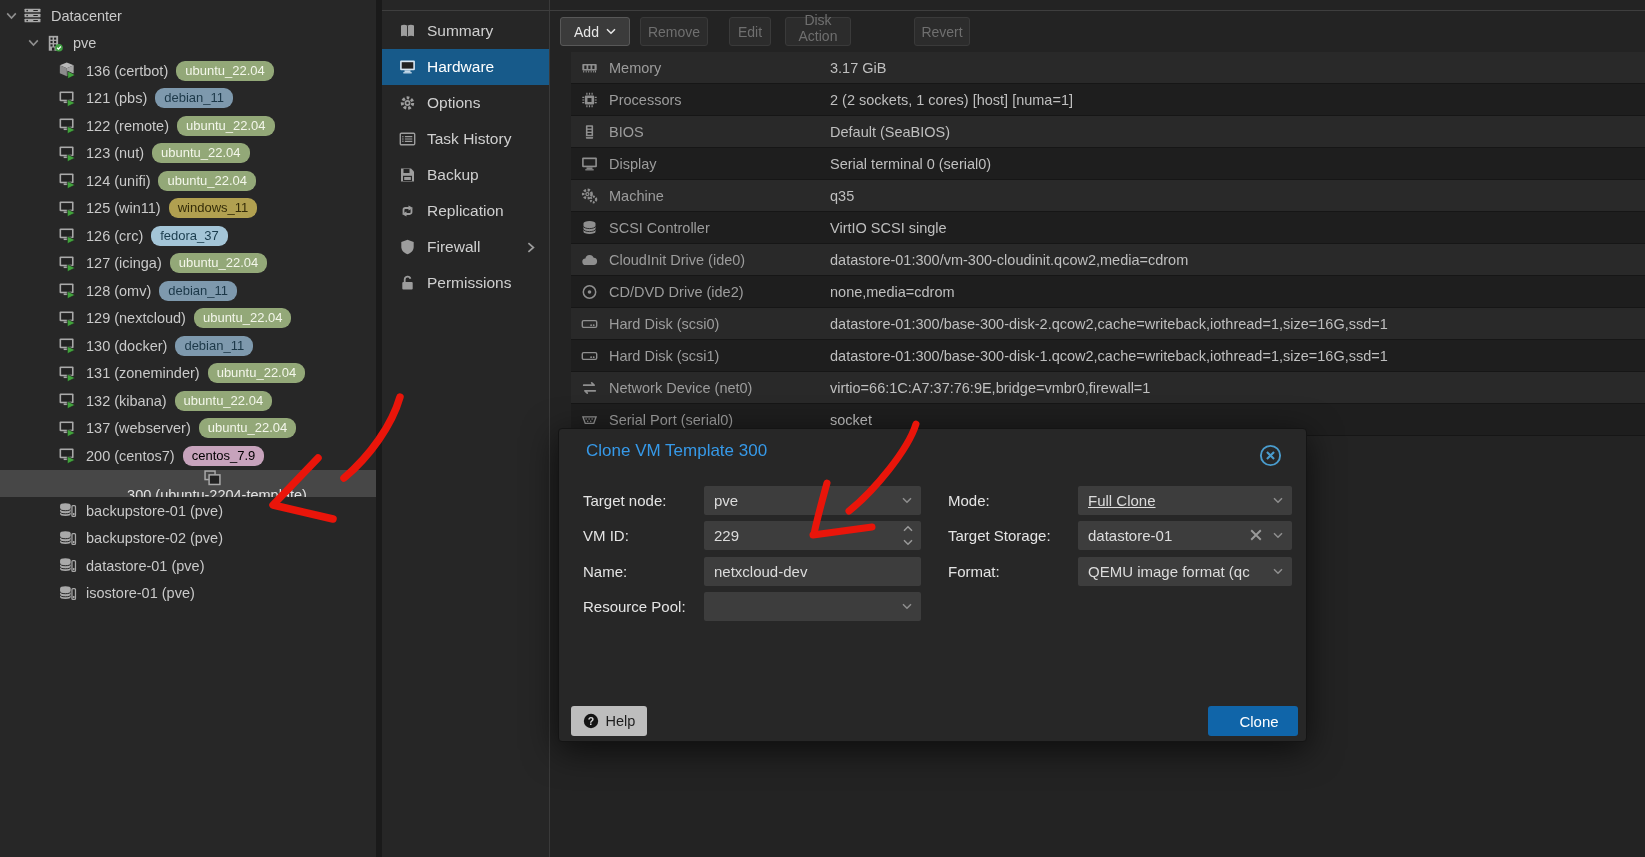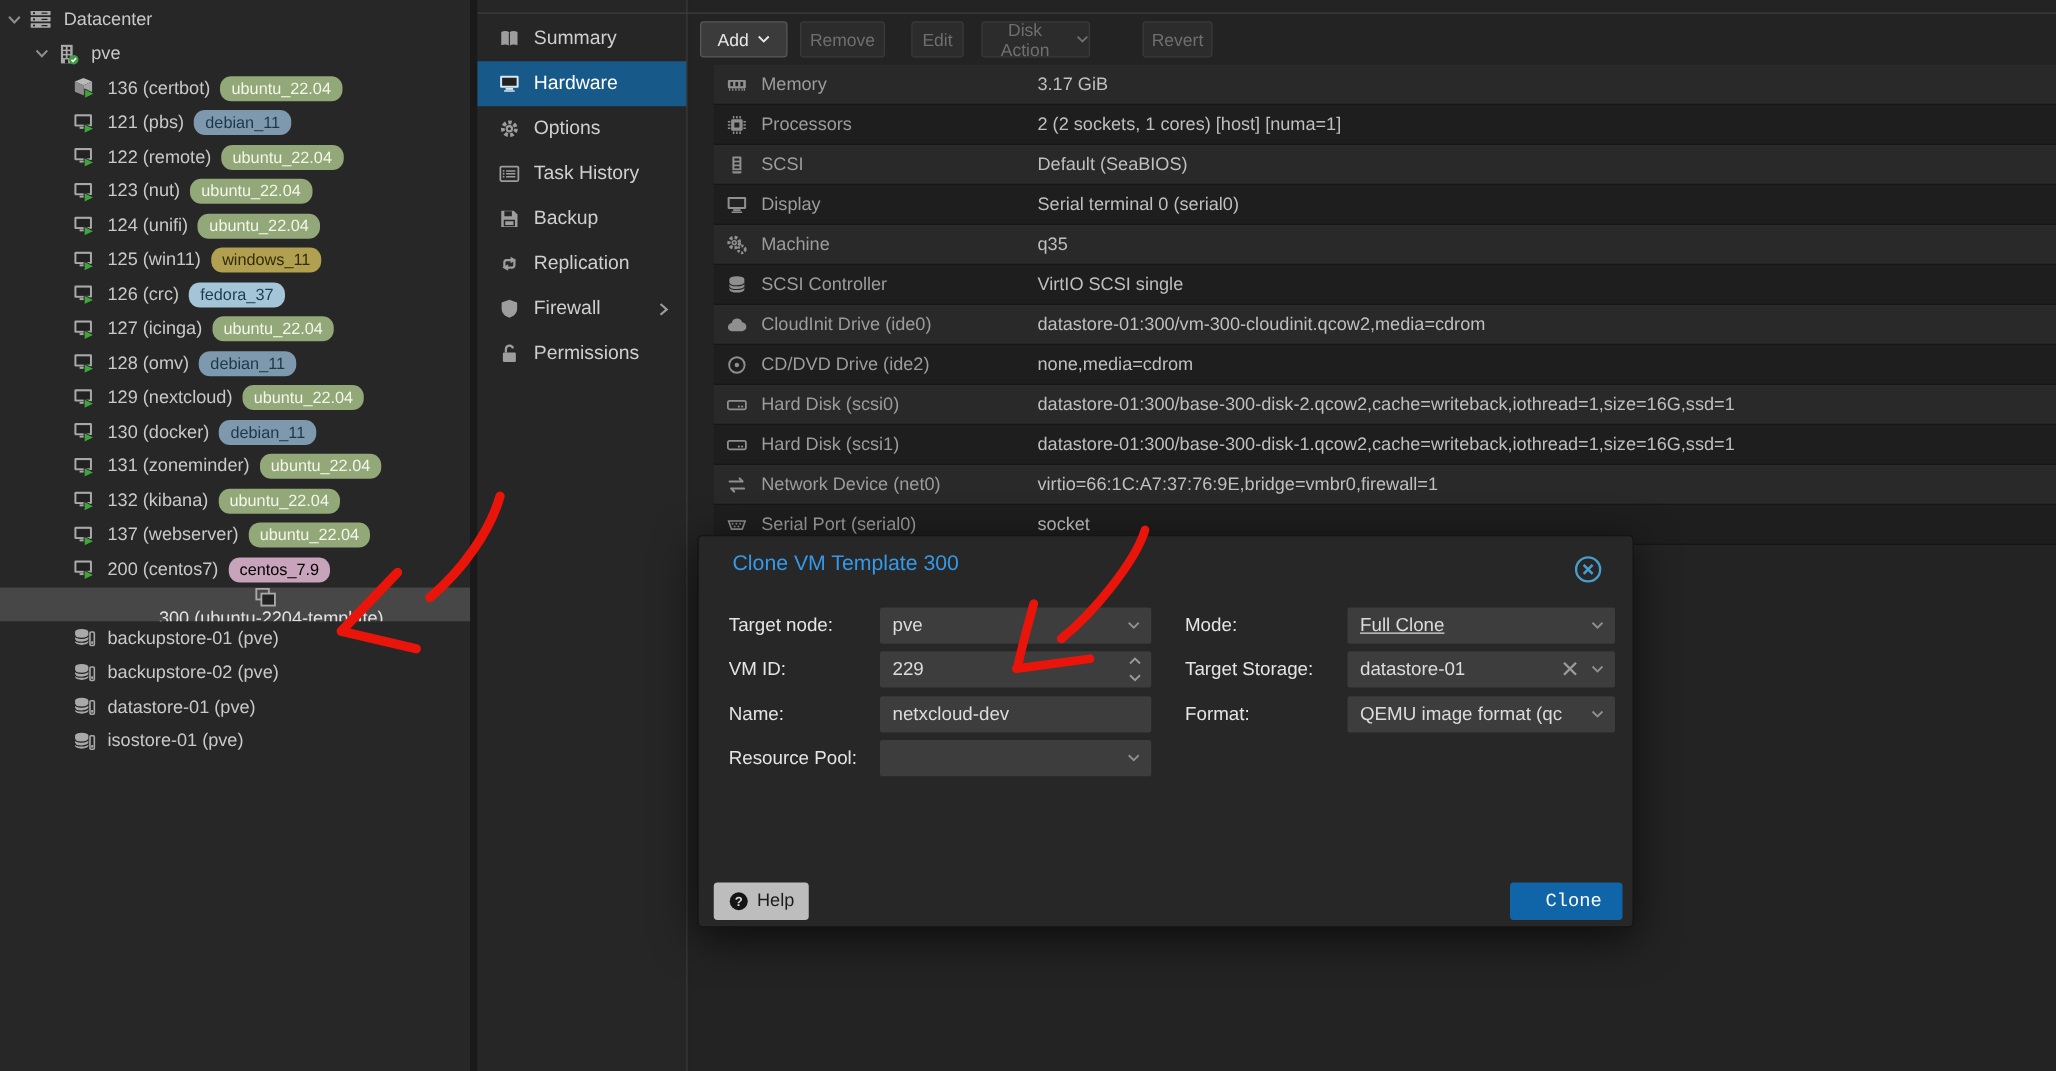--- a/index.html
+++ b/index.html
@@ -51,21 +51,21 @@
   .m-field { position:absolute; height:29px; background:#3d3d3d; border-radius:2px; font-size:15px; color:#dcdcdc; display:flex; align-items:center; padding:0 26px 0 10px; cursor:pointer; }
   .m-field input { background:transparent; border:none; outline:none; color:#dcdcdc; font-size:15px; font-family:inherit; width:100%; padding:0; }
   .fchev { position:absolute; right:9px; top:11px; width:10px; height:7px; color:#8f8f8f; }
   .fspin { position:absolute; right:7px; top:4px; width:11px; height:21px; color:#9a9a9a; display:flex; flex-direction:column; justify-content:space-between; cursor:pointer; }
   .fspin svg { width:10px; height:7px; }
   .fx { position:absolute; right:30px; top:8px; width:12px; height:12px; color:#9a9a9a; cursor:pointer; }
   .lc { left:145px; width:217px; }
   .rc { left:519px; width:214px; }
   .m-help { position:absolute; left:12px; top:277px; width:76px; height:30px; background:#bdbdbd; border:none; border-radius:3px; font-size:14.5px; font-family:inherit; color:#1c1c1c; display:flex; align-items:center; justify-content:center; gap:7px; cursor:pointer; }
   .m-help svg { width:16px; height:16px; }
-  .m-clone { position:absolute; left:649px; top:277px; width:90px; height:30px; border:none; border-radius:3px; font-size:15px; font-family:Liberation Mono, monospace; color:#ffffff; cursor:pointer;padding-left:12px; }
+  .m-clone { position:absolute; left:649px; top:277px; width:90px; height:30px; border:none; border-radius:3px; font-size:15px; font-family:Liberation Sans, sans-serif; color:#ffffff; cursor:pointer;padding-left:12px; }
 
   
   .annot { position:absolute; inset:0; z-index:60; pointer-events:none; }
   .hidden-defs { position:absolute; width:0; height:0; overflow:hidden; }
 </style>
 </head>
 <body>
 
 <svg class="hidden-defs" aria-hidden="true">
   <defs>
@@ -483,21 +483,21 @@
         <svg class="bchev">
             <use href="#i-chev"></use>
           </svg>
       </button>
       <button class="tb" style="left:89px;width:68px;">
         <span>Remove</span>
       </button>
       <button class="tb" style="left:178px;width:42px;">
         <span>Edit</span>
       </button>
-      <button class="tb" style="left:234px;width:87px;">
+      <button class="tb" style="left:234px;width:66px;flex-direction:column;">
         <span>Disk Action</span>
         <svg class="bchev">
             <use href="#i-chev"></use>
           </svg>
       </button>
       <button class="tb" style="left:363px;width:56px;">
         <span>Revert</span>
       </button>
     </div>
 
@@ -513,21 +513,21 @@
         <svg class="hwicon">
             <use href="#i-cpu"></use>
           </svg>
         <span class="hwlabel">Processors</span>
         <span class="hwvalue">2 (2 sockets, 1 cores) [host] [numa=1]</span>
       </div>
       <div class="hwrow">
         <svg class="hwicon">
             <use href="#i-bios"></use>
           </svg>
-        <span class="hwlabel">SCSI</span>
+        <span class="hwlabel">BIOS</span>
         <span class="hwvalue">Default (SeaBIOS)</span>
       </div>
       <div class="hwrow">
         <svg class="hwicon">
             <use href="#i-monitor"></use>
           </svg>
         <span class="hwlabel">Display</span>
         <span class="hwvalue">Serial terminal 0 (serial0)</span>
       </div>
       <div class="hwrow">

